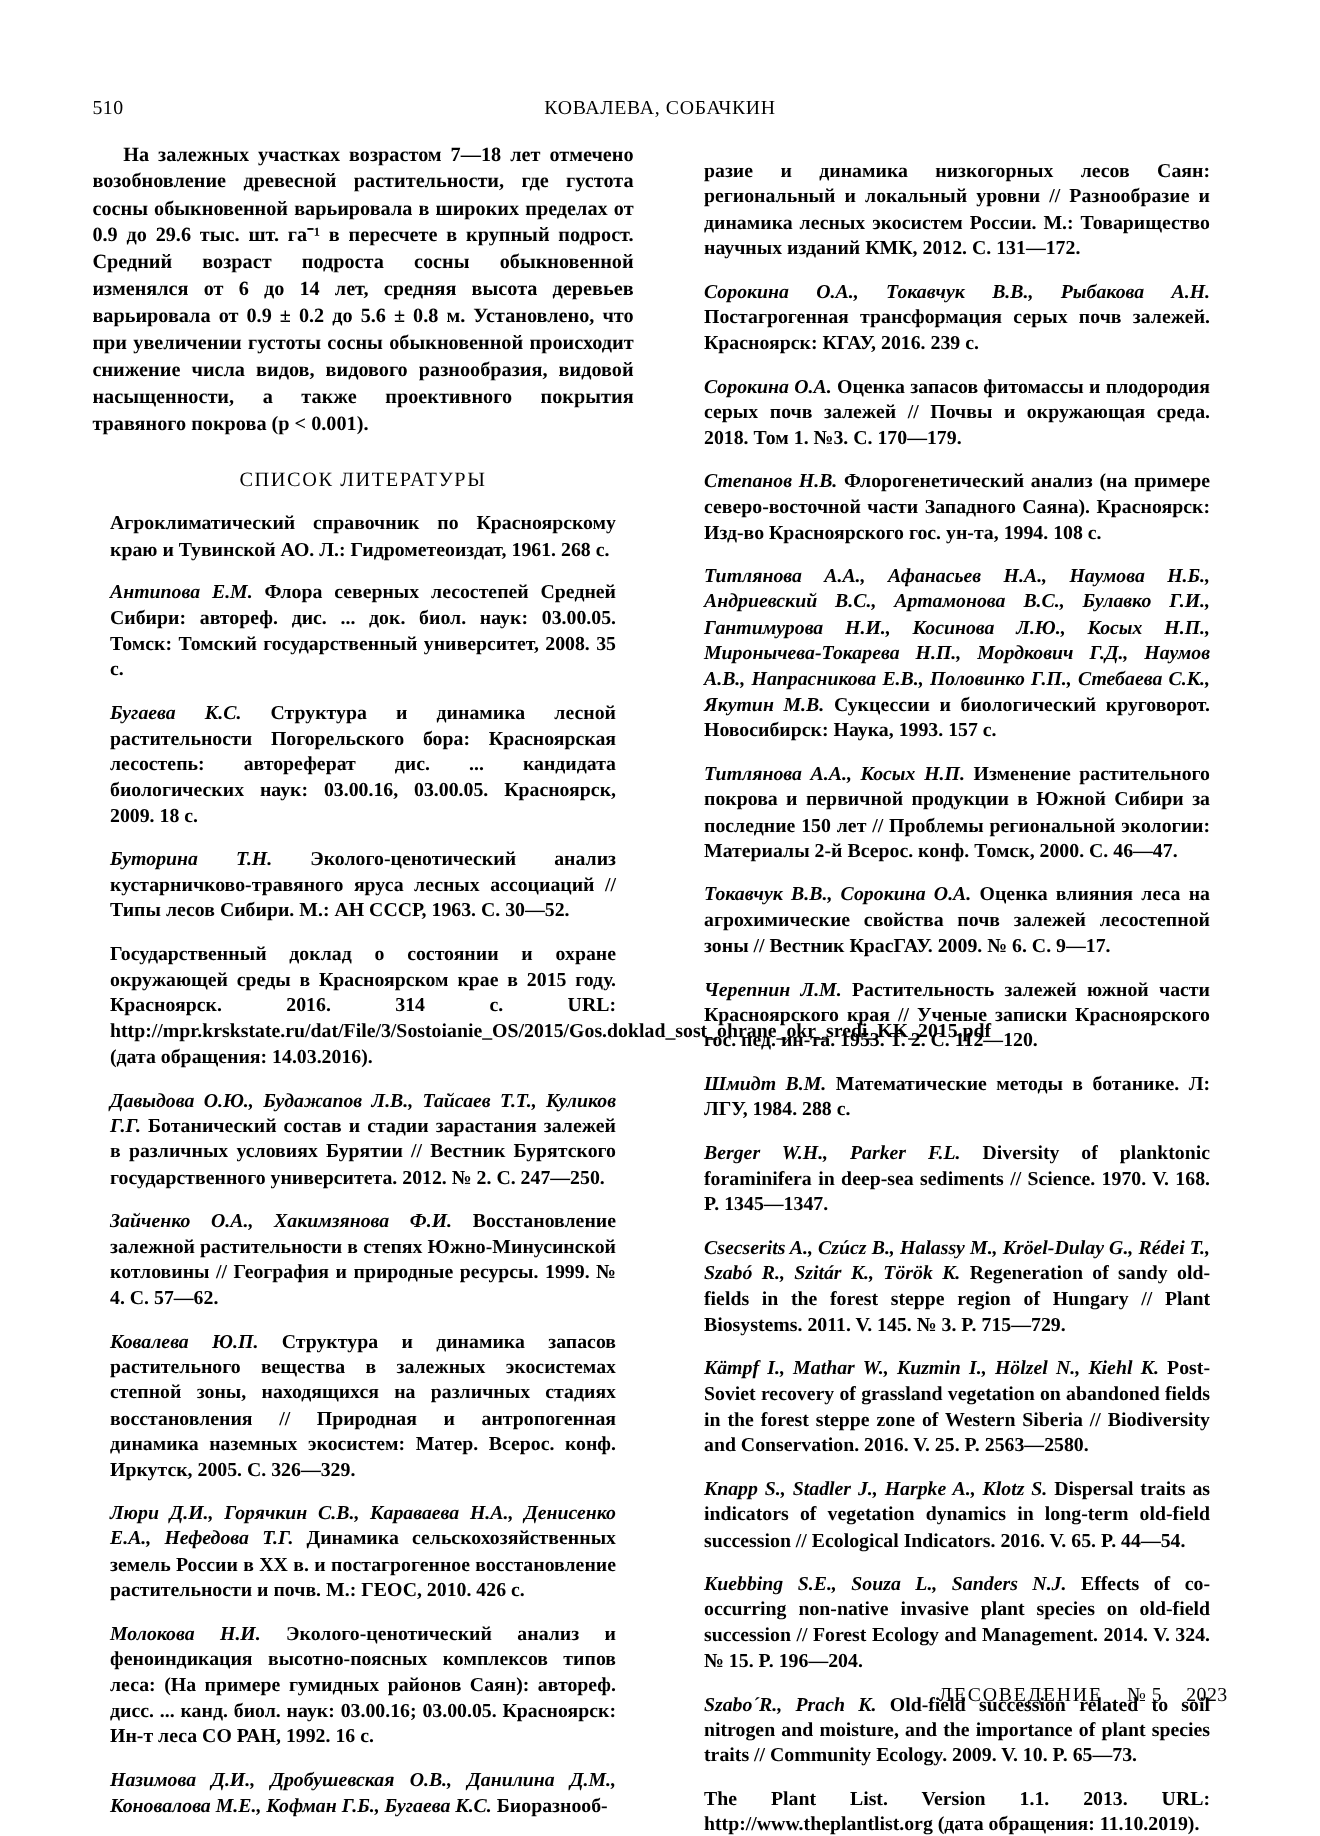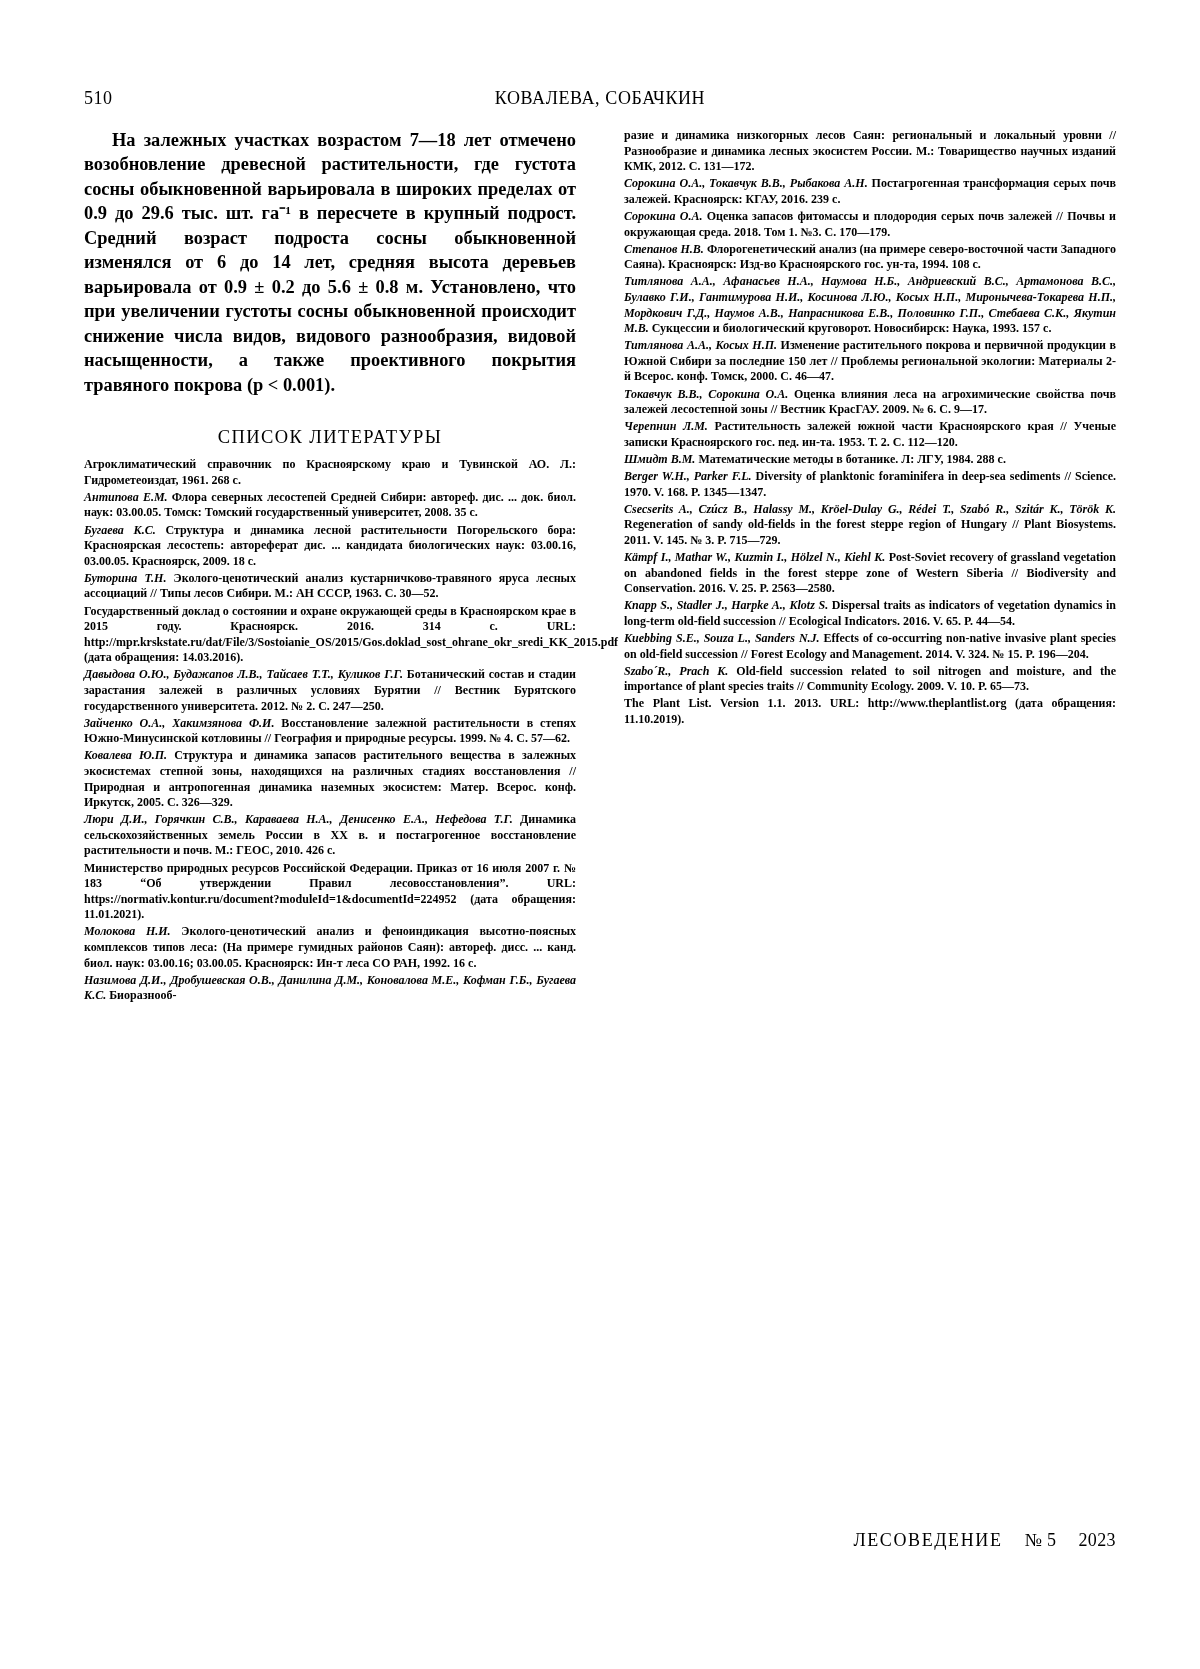--- a/index.html
+++ b/index.html
@@ -74,22 +74,22 @@
     line-height: 1.33;
   }
   .sec-title {
     text-align: center;
     font-size: 18.5px;
     letter-spacing: 1.4px;
     margin-top: 30px;
     margin-bottom: 9px;
   }
   .ref {
-    margin: 0;
-    font-size: 12px;
+    margin: 16px;
+    font-size: 18px;
     line-height: 1.30;
     text-align: justify;
     margin-bottom: 1.5px;
   }
   .ref i {
     font-style: italic;
   }
   .footer {
     position: absolute;
     left: 84px;
@@ -122,21 +122,20 @@
       <div>
         <p class="ref"><i></i><span>Агроклиматический справочник по Красноярскому краю и Тувинской АО. Л.: Гидрометеоиздат, 1961. 268 с.</span></p>
         <p class="ref"><i>Антипова Е.М.</i><span> Флора северных лесостепей Средней Сибири: автореф. дис. ... док. биол. наук: 03.00.05. Томск: Томский государственный университет, 2008. 35 с.</span></p>
         <p class="ref"><i>Бугаева К.С.</i><span> Структура и динамика лесной растительности Погорельского бора: Красноярская лесостепь: автореферат дис. ... кандидата биологических наук: 03.00.16, 03.00.05. Красноярск, 2009. 18 с.</span></p>
         <p class="ref"><i>Буторина Т.Н.</i><span> Эколого-ценотический анализ кустарничково-травяного яруса лесных ассоциаций // Типы лесов Сибири. М.: АН СССР, 1963. С. 30—52.</span></p>
         <p class="ref"><i></i><span>Государственный доклад о состоянии и охране окружающей среды в Красноярском крае в 2015 году. Красноярск. 2016. 314 с. URL: http://mpr.krskstate.ru/dat/File/3/Sostoianie_OS/2015/Gos.doklad_sost_ohrane_okr_sredi_KK_2015.pdf (дата обращения: 14.03.2016).</span></p>
         <p class="ref"><i>Давыдова О.Ю., Будажапов Л.В., Тайсаев Т.Т., Куликов Г.Г.</i><span> Ботанический состав и стадии зарастания залежей в различных условиях Бурятии // Вестник Бурятского государственного университета. 2012. № 2. С. 247—250.</span></p>
         <p class="ref"><i>Зайченко О.А., Хакимзянова Ф.И.</i><span> Восстановление залежной растительности в степях Южно-Минусинской котловины // География и природные ресурсы. 1999. № 4. С. 57—62.</span></p>
         <p class="ref"><i>Ковалева Ю.П.</i><span> Структура и динамика запасов растительного вещества в залежных экосистемах степной зоны, находящихся на различных стадиях восстановления // Природная и антропогенная динамика наземных экосистем: Матер. Всерос. конф. Иркутск, 2005. С. 326—329.</span></p>
         <p class="ref"><i>Люри Д.И., Горячкин С.В., Караваева Н.А., Денисенко Е.А., Нефедова Т.Г.</i><span> Динамика сельскохозяйственных земель России в XX в. и постагрогенное восстановление растительности и почв. М.: ГЕОС, 2010. 426 с.</span></p>
-        <p class="ref"><i></i><span>Министерство природных ресурсов Российской Федерации. Приказ от 16 июля 2007 г. № 183 “Об утверждении Правил лесовосстановления”. URL: https://normativ.kontur.ru/document?moduleId=1&amp;documentId=224952 (дата обращения: 11.01.2021).</span></p>
         <p class="ref"><i>Молокова Н.И.</i><span> Эколого-ценотический анализ и феноиндикация высотно-поясных комплексов типов леса: (На примере гумидных районов Саян): автореф. дисс. ... канд. биол. наук: 03.00.16; 03.00.05. Красноярск: Ин-т леса СО РАН, 1992. 16 с.</span></p>
         <p class="ref"><i>Назимова Д.И., Дробушевская О.В., Данилина Д.М., Коновалова М.Е., Кофман Г.Б., Бугаева К.С.</i><span> Биоразнооб-</span></p>
       </div>
     </div>
 
     <div class="col col-right">
       <div>
         <p class="ref"><i></i><span>разие и динамика низкогорных лесов Саян: региональный и локальный уровни // Разнообразие и динамика лесных экосистем России. М.: Товарищество научных изданий КМК, 2012. С. 131—172.</span></p>
         <p class="ref"><i>Сорокина О.А., Токавчук В.В., Рыбакова А.Н.</i><span> Постагрогенная трансформация серых почв залежей. Красноярск: КГАУ, 2016. 239 с.</span></p>
         <p class="ref"><i>Сорокина О.А.</i><span> Оценка запасов фитомассы и плодородия серых почв залежей // Почвы и окружающая среда. 2018. Том 1. №3. С. 170—179.</span></p>

